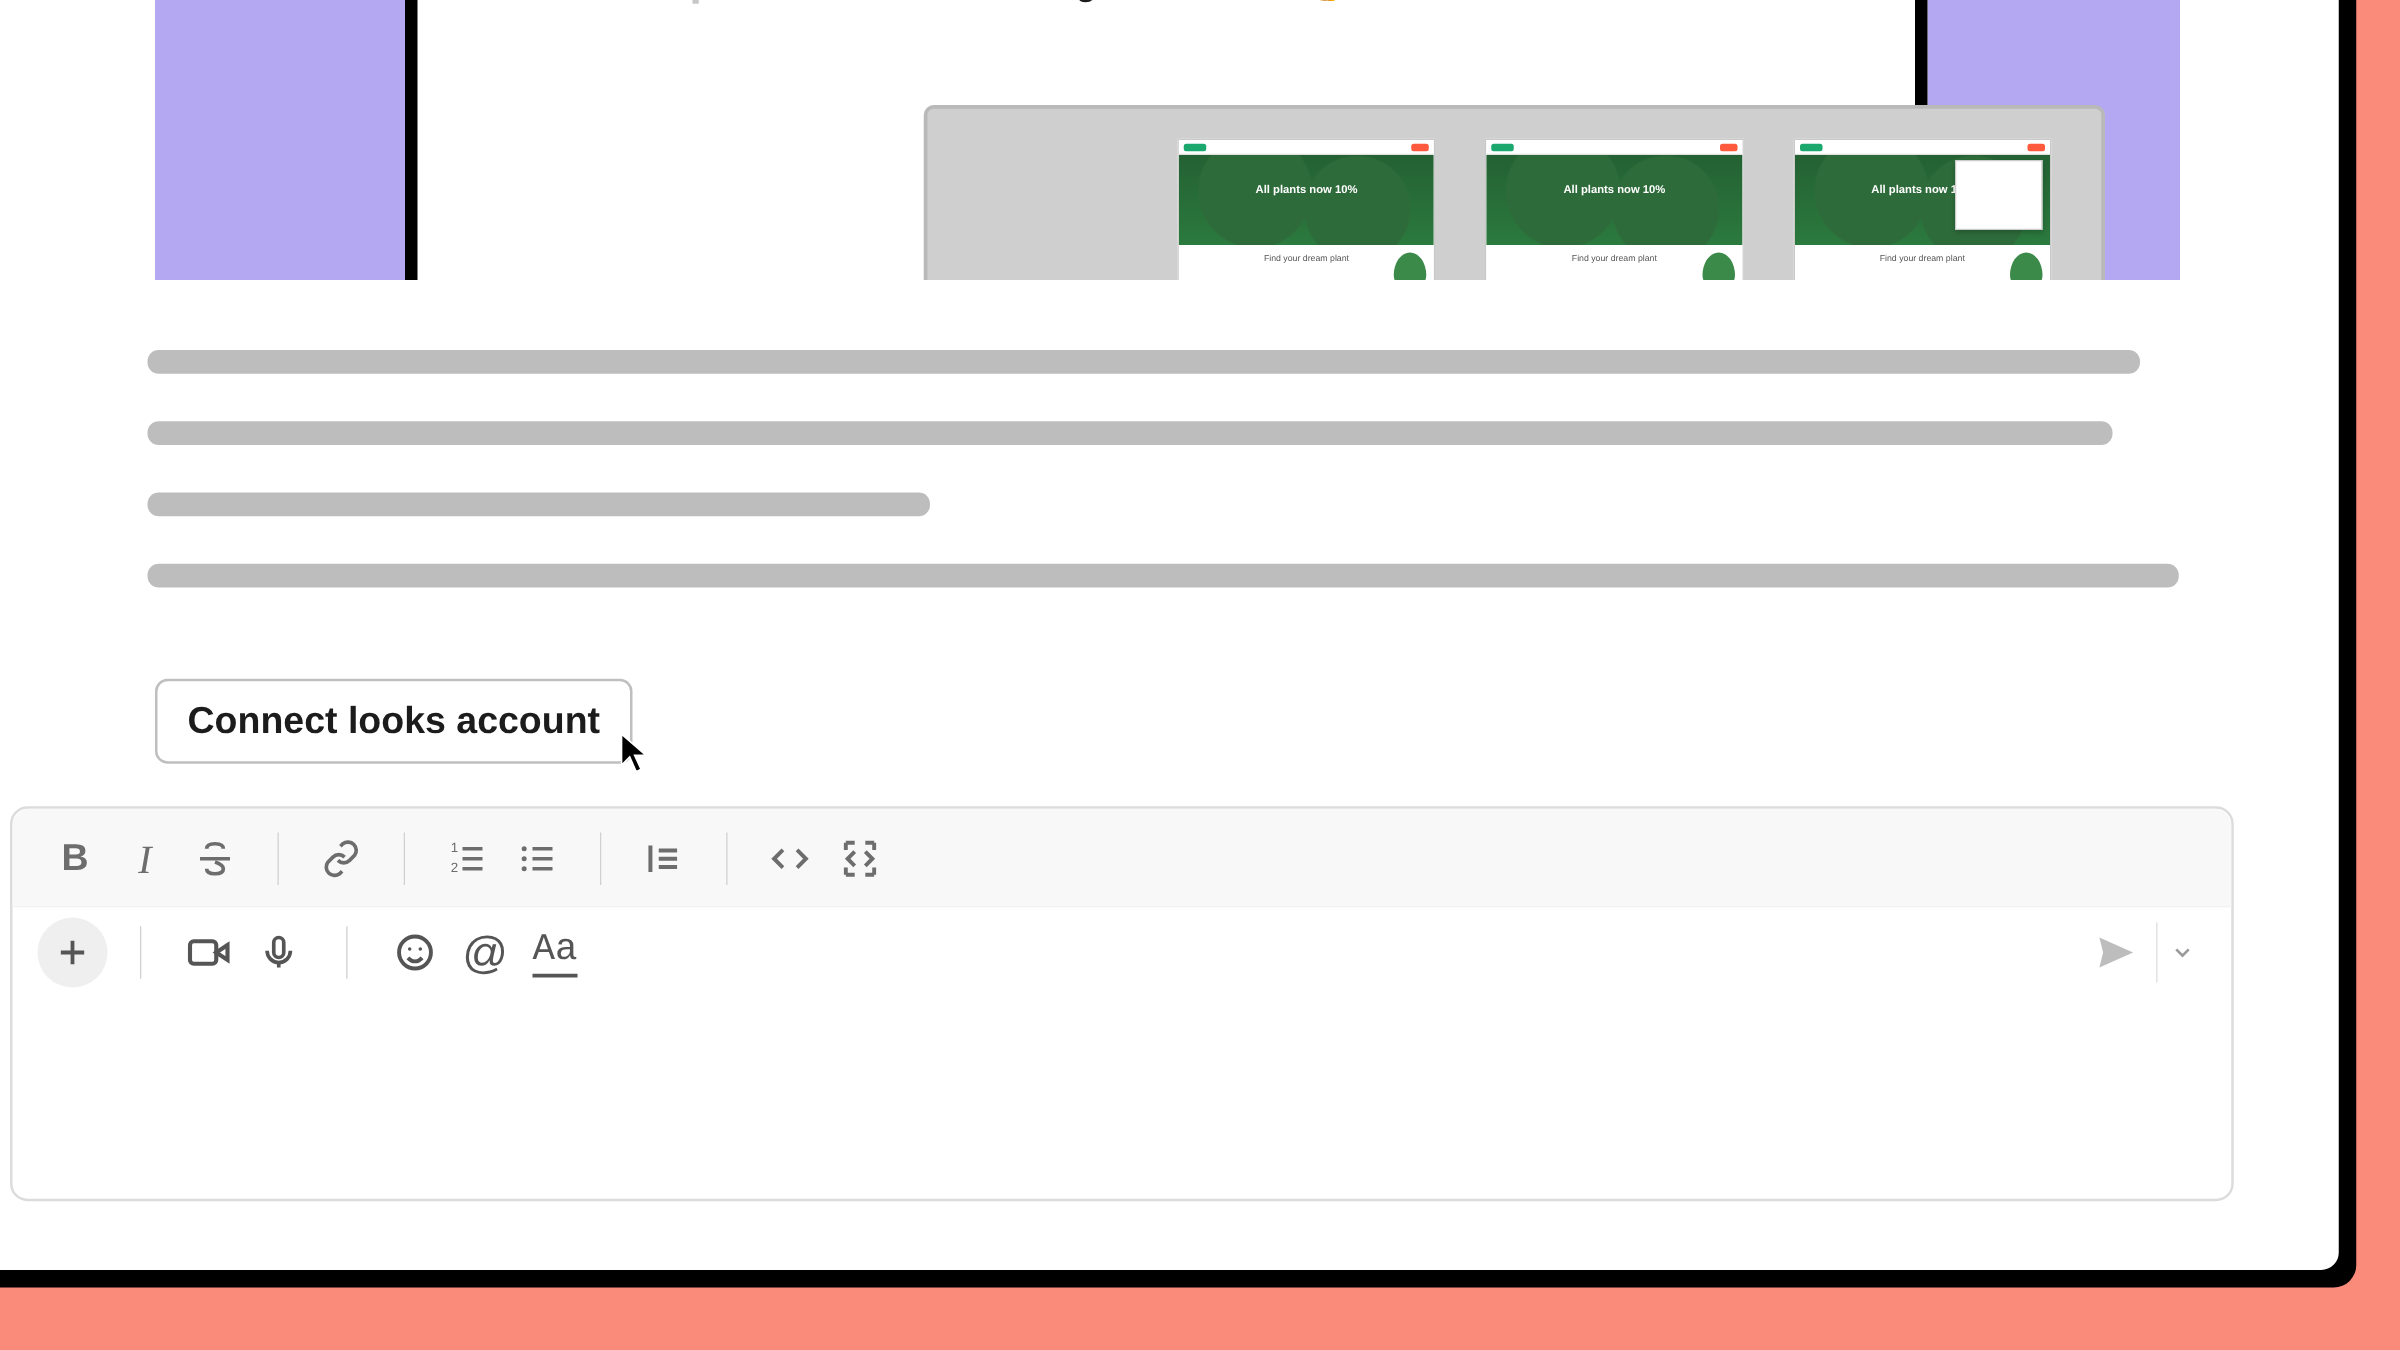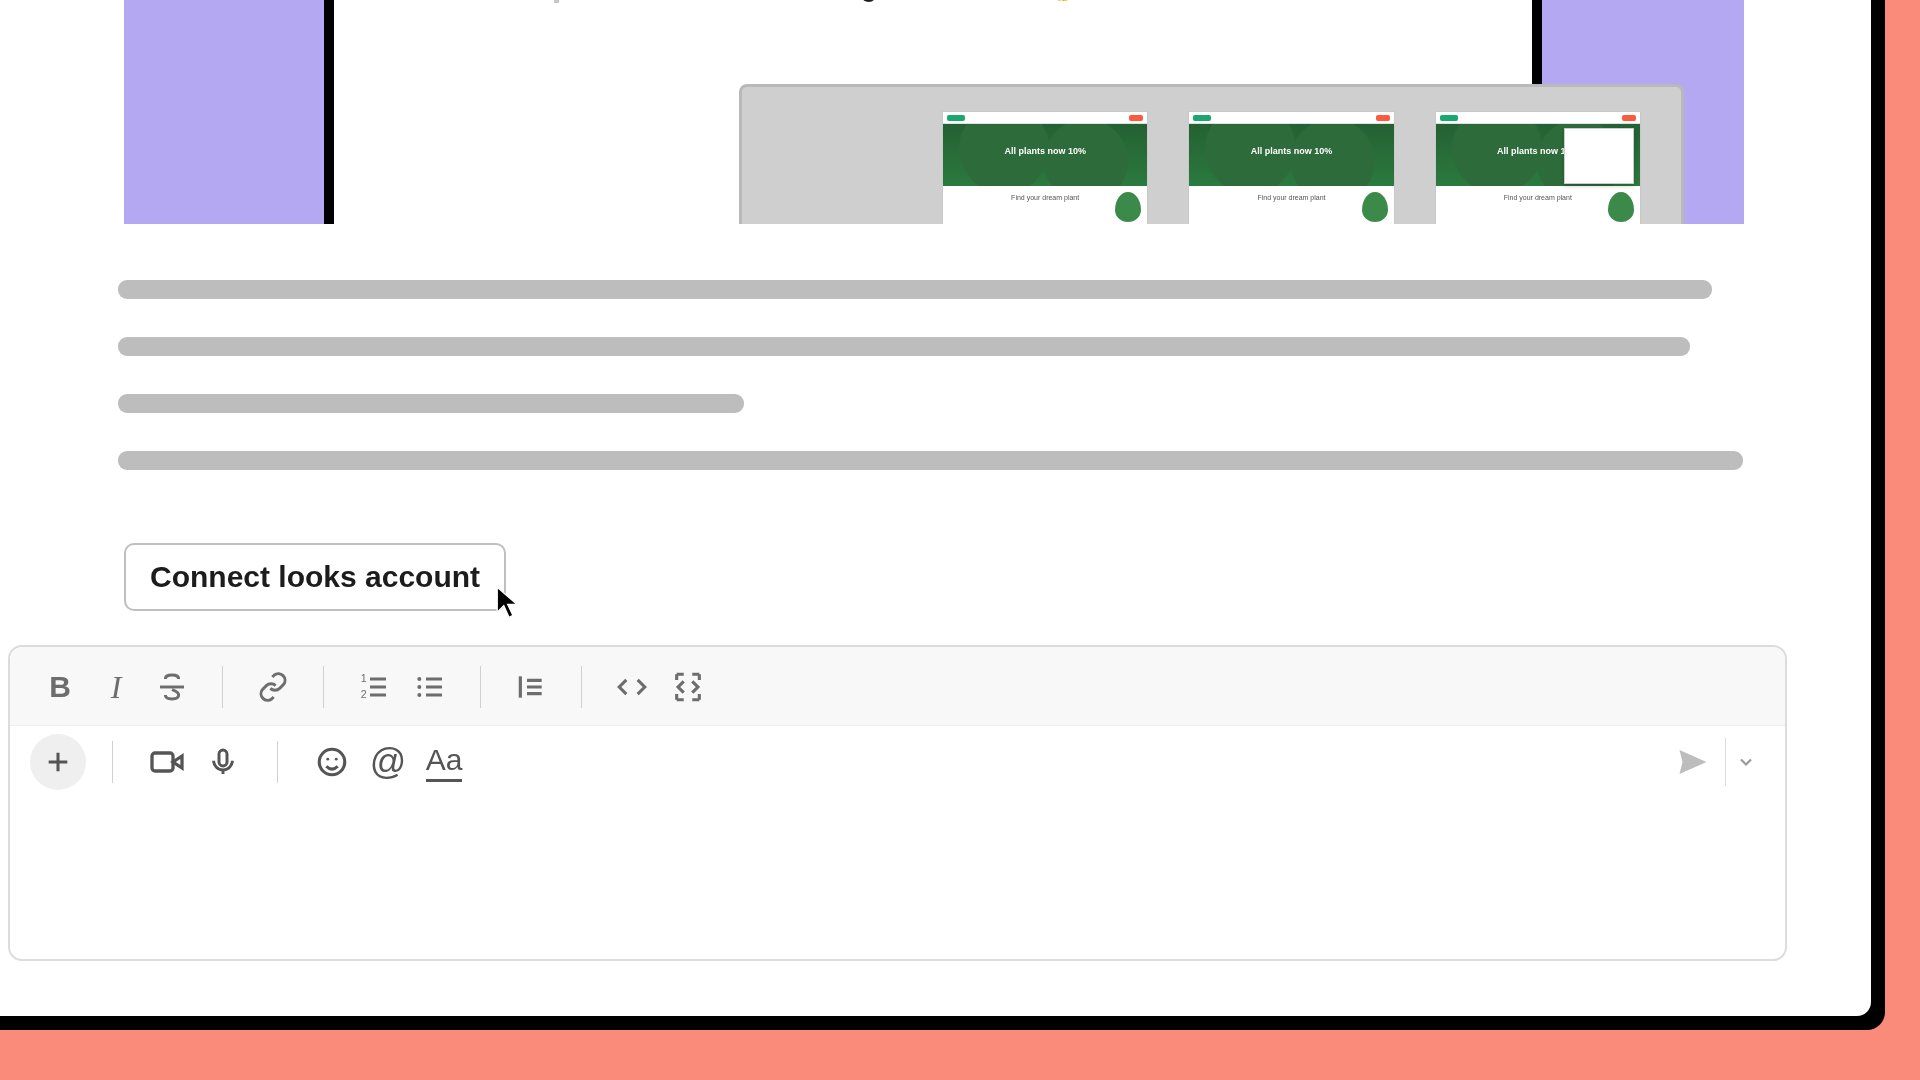--- a/index.html
+++ b/index.html
@@ -81,21 +81,21 @@
   }
   .design-thumb .topbar::before {
     content:"";
     position:absolute; left:4px; top:3px; width:18px; height:6px; background:#1aa86f; border-radius:2px;
   }
   .design-thumb .topbar::after {
     content:"";
     position:absolute; right:4px; top:3px; width:14px; height:6px; background:#ff5a3d; border-radius:2px;
   }
   .design-thumb .hero {
-    height: 62px;
+    height: 72px;
     background:
       radial-gradient(circle at 30% 40%, #2e6b3a 0 30%, transparent 31%),
       radial-gradient(circle at 70% 60%, #2e6b3a 0 28%, transparent 29%),
       linear-gradient(#246133, #2b7a3e);
     position: relative;
   }
   .hero-text {
     position:absolute; left:0; right:0; top:22px; text-align:center;
     font-size:9px; color:#fff; font-weight:600;
   }
@@ -347,21 +347,21 @@
       <div class="bbtn">
         <svg width="34" height="34" viewBox="0 0 24 24" fill="none" stroke="#555" stroke-width="2.2">
             <circle cx="12" cy="12" r="9"></circle>
             <circle cx="9" cy="10" r="1" fill="#555" stroke="none"></circle>
             <circle cx="15" cy="10" r="1" fill="#555" stroke="none"></circle>
             <path d="M8 15c1.2 1.3 2.6 2 4 2s2.8-.7 4-2"></path>
           </svg>
       </div>
       <div class="bbtn" style="font-size:36px;font-weight:500;color:#555;">@</div>
       <div class="bbtn">
-        <span class="aa-underline" style="font-size:30px;font-family:Liberation Sans, sans-serif;color:#555;">Aa</span>
+        <span class="aa-underline" style="font-size:30px;font-family:Liberation Mono, monospace;color:#555;">Aa</span>
       </div>
       <div class="spacer"></div>
       <div class="send-wrap">
         <div class="send-btn">
           <svg width="36" height="36" viewBox="0 0 24 24" fill="#bdbdbd">
               <path d="M3 20l18-8L3 4l2 8-2 8z"></path>
             </svg>
         </div>
         <div class="send-caret">
           <svg width="20" height="20" viewBox="0 0 24 24" fill="none" stroke="#9a9a9a" stroke-width="2.6">

